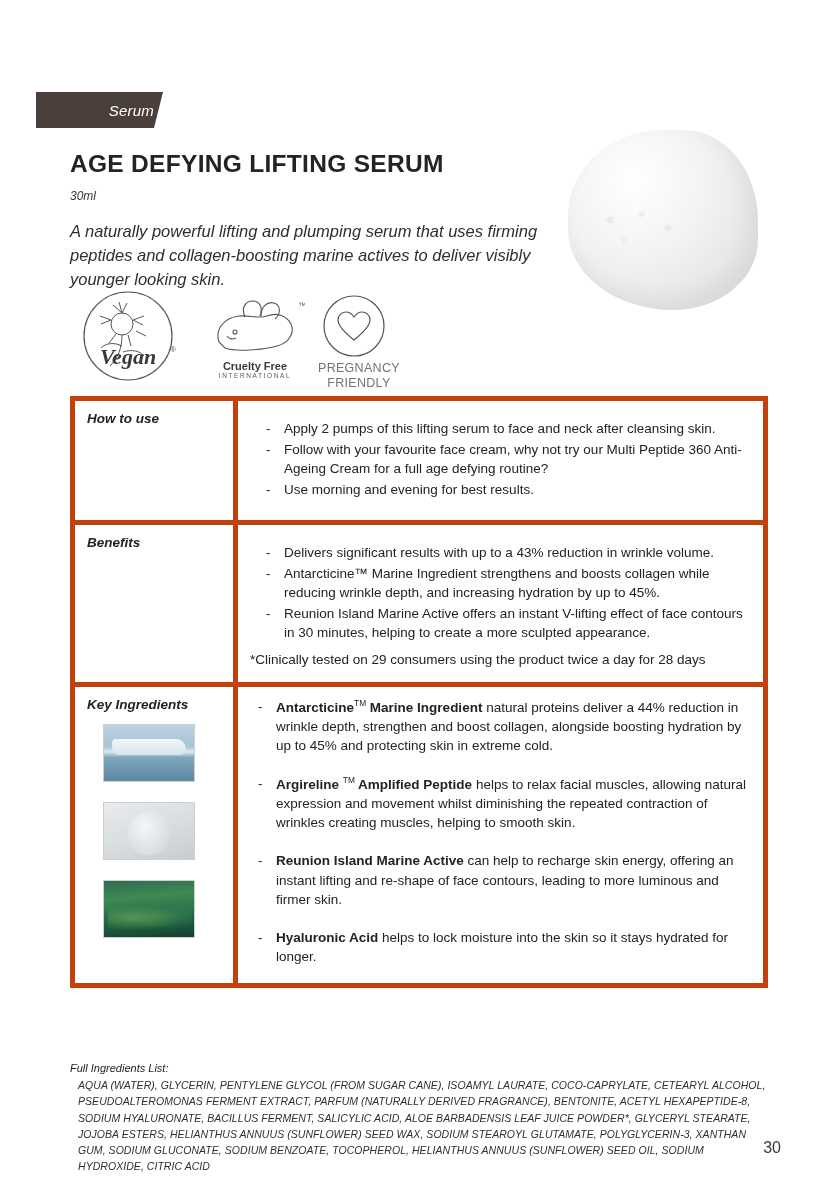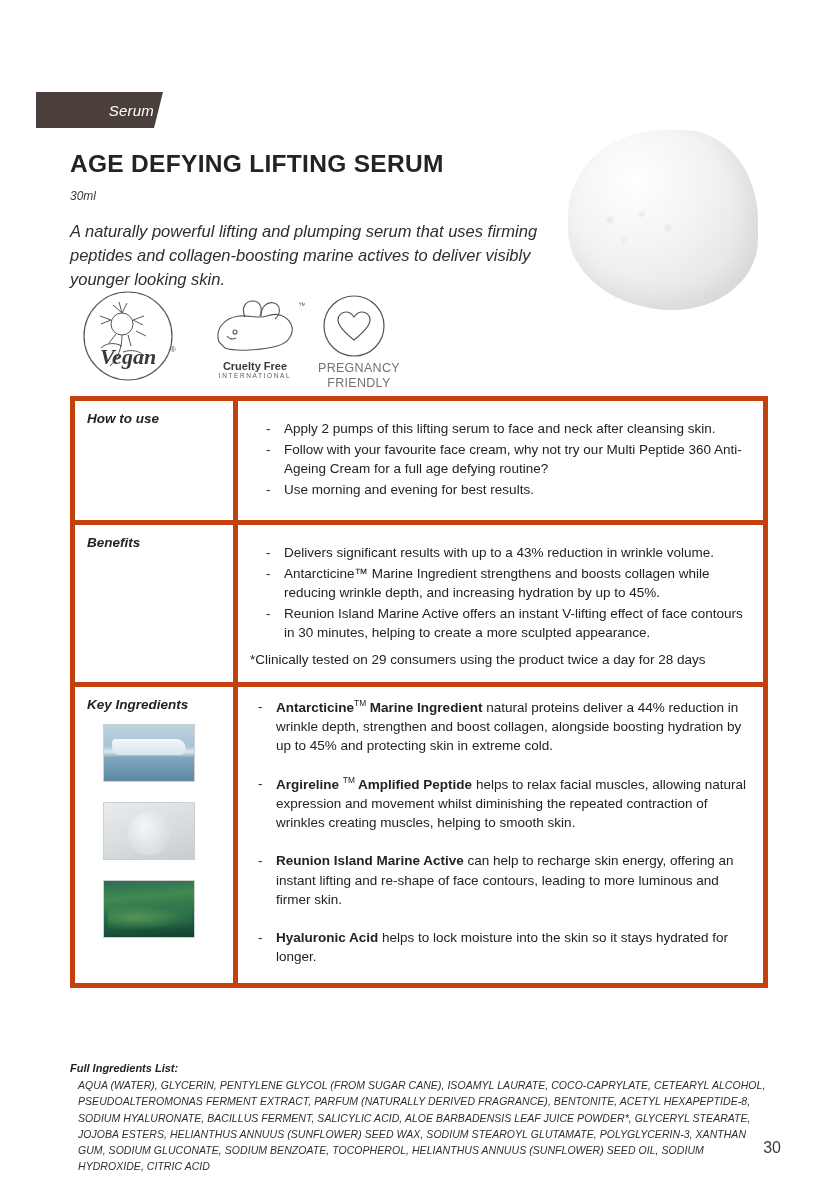--- a/index.html
+++ b/index.html
@@ -261,21 +261,21 @@
 
   
   .full-ing {
     position: absolute;
     left: 70px;
     top: 1062px;
     width: 700px;
   }
   .full-ing-title {
     font-size: 11px;
-    font-weight: bold;
+    font-weight: normal;
     font-style: italic;
     color: #232323;
     margin-bottom: 3px;
   }
   .full-ing-body {
     font-size: 10.5px;
     font-style: italic;
     line-height: 1.55;
     color: #2f2f2f;
     letter-spacing: 0.05px;

